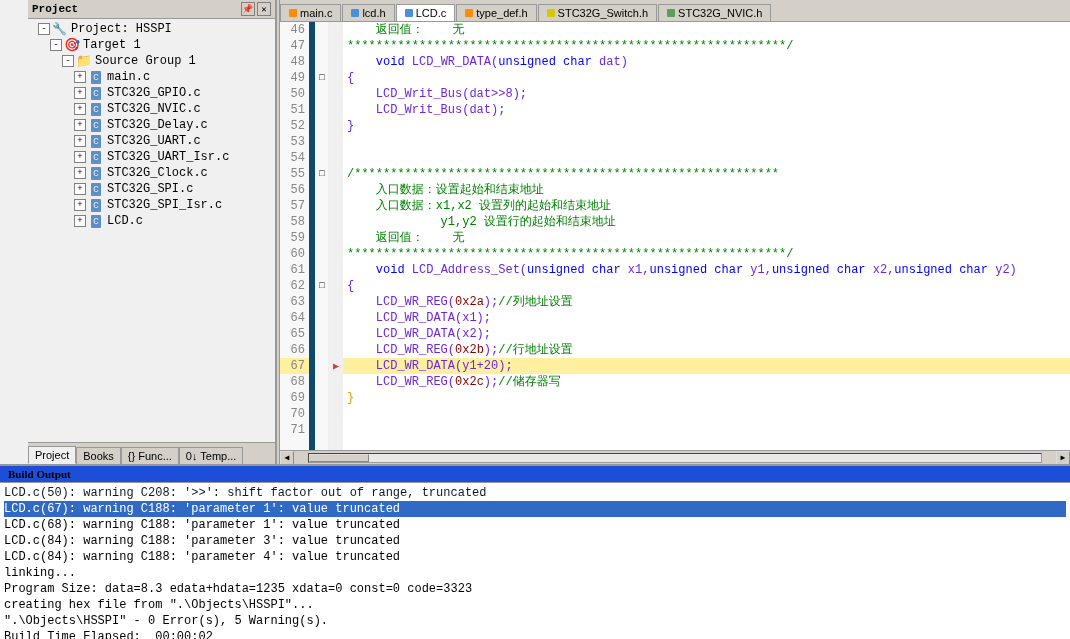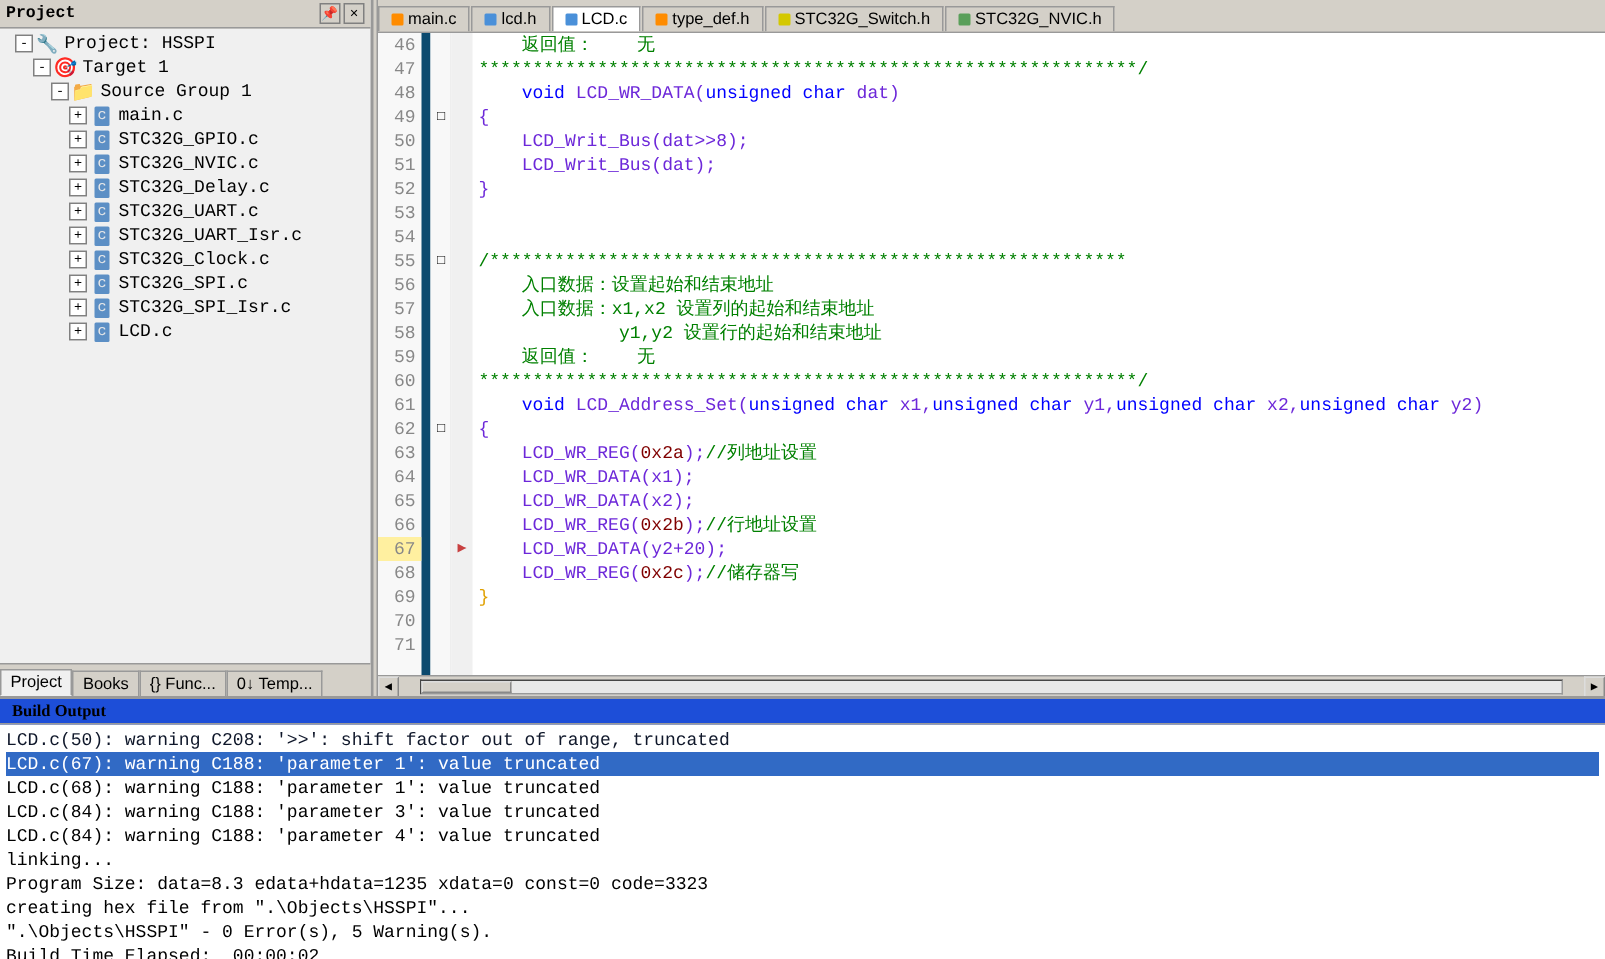--- a/index.html
+++ b/index.html
@@ -1,20 +1,20 @@
 <!DOCTYPE html>
 <html><head>
   <meta charset="utf-8">
   <style>
     * { margin: 0; padding: 0; box-sizing: border-box; }
     body { font-family: 'Courier New', monospace; font-size: 12px; background: #f0f0f0; width: 1070px; height: 639px; overflow: hidden; }
 
     
     .main-container { display: flex; flex-direction: column; height: 639px; }
-    .top-area { display: flex; flex: 1; min-height: 0; }
+    .top-area { display: flex; flex: 1; min-height: 0; margin-left: 28px; }
 
     
     .sidebar { width: 248px; background: #f0f0f0; border-right: 1px solid #999; display: flex; flex-direction: column; flex-shrink: 0; }
     .sidebar-header { background: #d4d0c8; border-bottom: 1px solid #999; padding: 2px 4px; display: flex; justify-content: space-between; align-items: center; font-size: 11px; font-weight: bold; }
     .sidebar-header-controls { display: flex; gap: 2px; }
     .sidebar-header-btn { width: 14px; height: 14px; background: #d4d0c8; border: 1px solid #808080; cursor: pointer; font-size: 9px; display: flex; align-items: center; justify-content: center; }
     .sidebar-tree { flex: 1; overflow-y: auto; overflow-x: auto; padding: 2px; font-size: 12px; }
     .tree-item { display: flex; align-items: center; padding: 1px 2px; cursor: pointer; white-space: nowrap; }
     .tree-indent-1 { padding-left: 8px; }
     .tree-indent-2 { padding-left: 20px; }
@@ -322,21 +322,21 @@
           <div class="code-line"><span class="comment">    入口数据：x1,x2 设置列的起始和结束地址</span></div>
           <div class="code-line"><span class="comment">             y1,y2 设置行的起始和结束地址</span></div>
           <div class="code-line"><span class="comment">    返回值：    无</span></div>
           <div class="code-line"><span class="stars">*************************************************************/</span></div>
           <div class="code-line"><span class="normal">    </span><span class="type">void</span><span class="normal"> LCD_Address_Set(</span><span class="type">unsigned char</span><span class="normal"> x1,</span><span class="type">unsigned char</span><span class="normal"> y1,</span><span class="type">unsigned char</span><span class="normal"> x2,</span><span class="type">unsigned char</span><span class="normal"> y2)</span></div>
           <div class="code-line"><span class="normal">{</span></div>
           <div class="code-line"><span class="normal">    LCD_WR_REG(</span><span class="hex">0x2a</span><span class="normal">);</span><span class="comment">//列地址设置</span></div>
           <div class="code-line"><span class="normal">    LCD_WR_DATA(x1);</span></div>
           <div class="code-line"><span class="normal">    LCD_WR_DATA(x2);</span></div>
           <div class="code-line"><span class="normal">    LCD_WR_REG(</span><span class="hex">0x2b</span><span class="normal">);</span><span class="comment">//行地址设置</span></div>
-          <div class="code-line"><span class="normal">    LCD_WR_DATA(y2+20);</span></div>
+          <div class="code-line" style="background:#fff0a0"><span class="normal">    LCD_WR_DATA(y1+20);</span></div>
           <div class="code-line"><span class="normal">    LCD_WR_REG(</span><span class="hex">0x2c</span><span class="normal">);</span><span class="comment">//储存器写</span></div>
           <div class="code-line"><span class="normal" style="color:#e0a000">}</span></div>
           <div class="code-line"></div>
         </div>
       </div>
 
       <div class="scrollbar-h">
         <div class="scroll-arrow">◀</div>
         <div class="scrollbar-track">
           <div class="scrollbar-thumb"></div>

